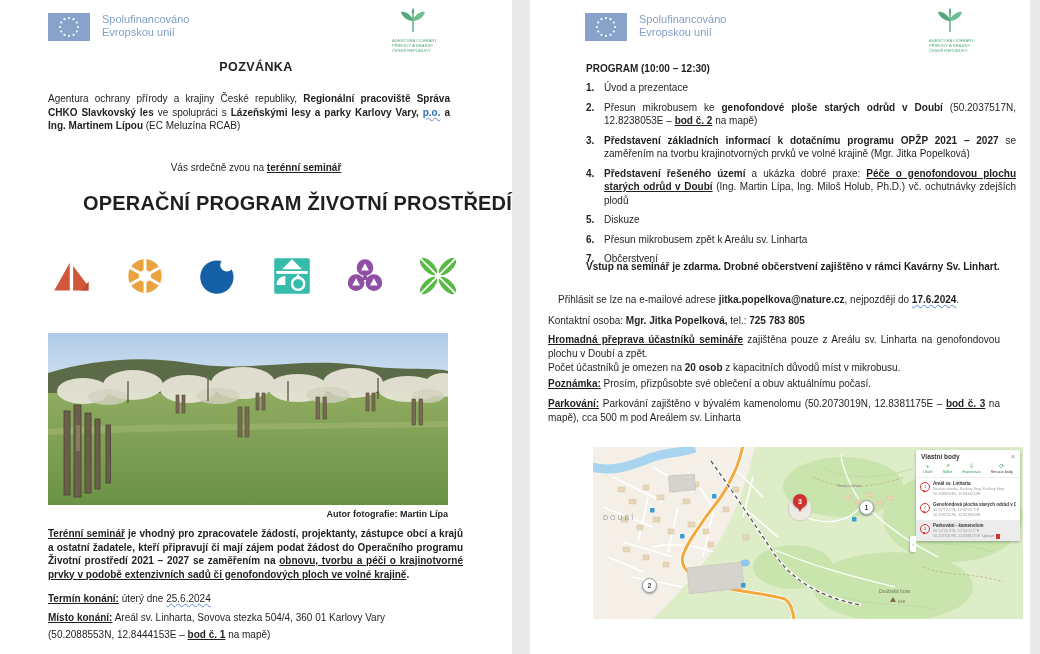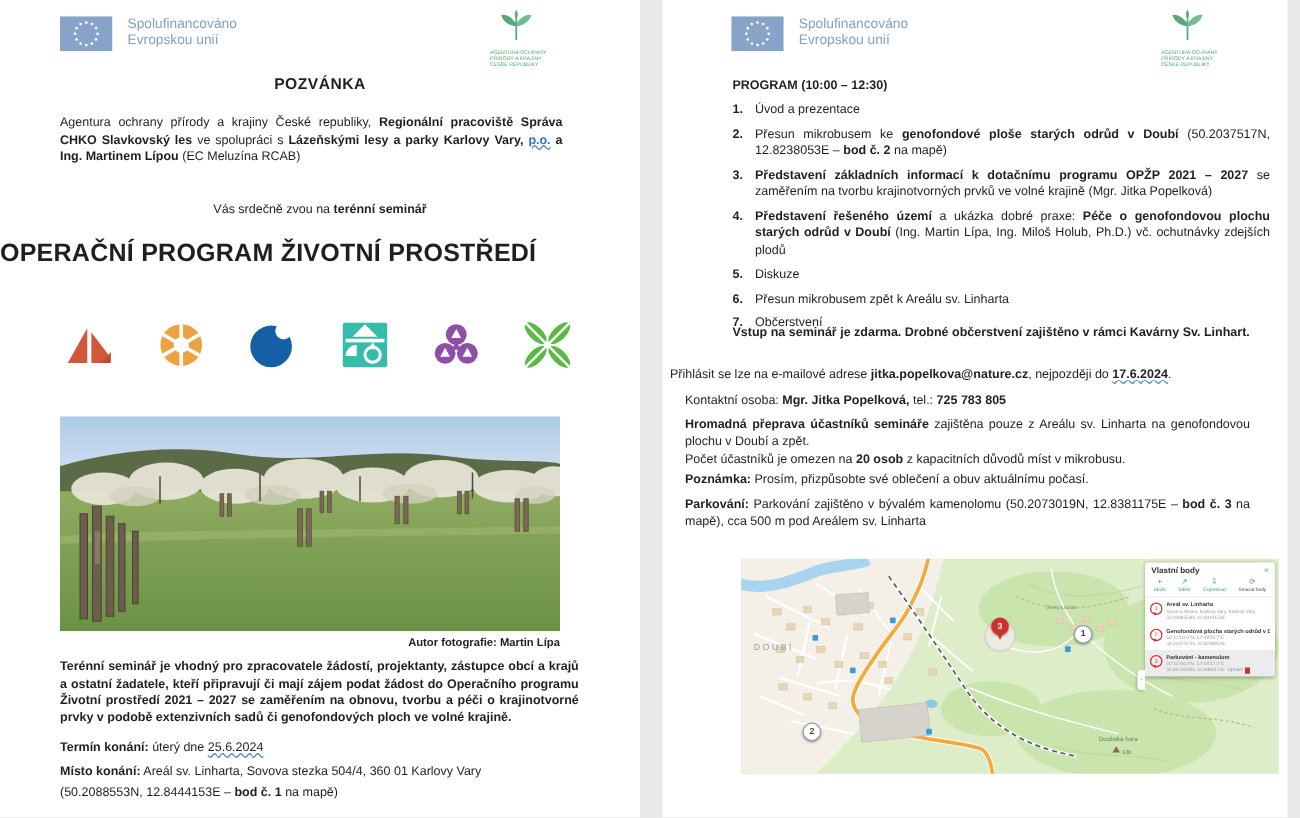--- a/index.html
+++ b/index.html
@@ -3,34 +3,34 @@
 <meta charset="utf-8">
 <style>
   html,body{margin:0;padding:0;}
   body{width:1040px;height:654px;background:#e9e9e9;font-family:"Liberation Sans",sans-serif;color:#1f1f1f;position:relative;overflow:hidden;}
   .page{position:absolute;top:0;background:#ffffff;height:654px;}
   #page-left{left:0;width:512px;}
   #page-right{left:530px;width:500px;}
   .abs{position:absolute;}
   
   .b{font-weight:bold;}
-  .u{}
+  .u{text-decoration:underline;}
   .w{text-decoration:underline;text-decoration-style:wavy;text-decoration-color:#5b8bd0;text-decoration-thickness:1px;}
   .c{color:#2e74b5;}
   p,div{margin:0;}
   .body-txt{font-size:10px;line-height:13.5px;text-align:justify;}
   .body-txt-l{font-size:10px;line-height:13.5px;}
   
   .eu-flag{width:42px;height:28px;display:block;}
   .eu-txt{font-size:11px;line-height:13px;color:#83a0c6;}
   .aopk{width:70px;text-align:center;}
   .aopk-txt{font-size:4.2px;line-height:5px;color:#57a87c;text-align:left;margin-left:14px;}
   
   .doc-title{font-size:12.5px;font-weight:bold;letter-spacing:.4px;text-align:center;width:100%;}
-  .h1{font-size:20px;line-height:26px;font-weight:bold;text-align:left;width:100%;letter-spacing:.2px;}
+  .h1{font-size:20px;line-height:26px;font-weight:bold;text-align:right;width:100%;letter-spacing:.2px;}
   .center{text-align:center;width:100%;}
   
   .icon-row{display:flex;justify-content:space-between;align-items:center;}
   .opzp-ic{width:40px;height:40px;}
   
   .num-item{display:flex;margin-bottom:6px;}
   .num-item .no{width:18px;flex:0 0 18px;font-weight:bold;font-size:10px;line-height:13.5px;}
   .num-item .tx{flex:1;font-size:10px;line-height:13.5px;text-align:justify;}
   
   .caption{font-size:9px;font-weight:bold;text-align:right;}
@@ -305,21 +305,21 @@
       <span class="tx"><span>Přesun mikrobusem zpět k Areálu sv. Linharta</span></span>
     </div>
     <div class="num-item">
       <span class="no">7.</span>
       <span class="tx"><span>Občerstvení</span></span>
     </div>
   </div>
 
   <p class="abs body-txt-l" style="left:56px;top:260px;width:430px;"><span class="b">Vstup na seminář je zdarma. Drobné občerstvení zajištěno v rámci Kavárny Sv. Linhart.</span></p>
 
-  <p class="abs body-txt-l" style="left:6px;top:293px;width:452px;"><span>Přihlásit se lze na e-mailové adrese </span><span class="b">jitka.popelkova@nature.cz</span><span>, nejpozději do </span><span class="b w">17.6.2024</span><span>.</span></p>
+  <p class="abs body-txt-l" style="left:28px;top:293px;width:452px;"><span>Přihlásit se lze na e-mailové adrese </span><span class="b">jitka.popelkova@nature.cz</span><span>, nejpozději do </span><span class="b w">17.6.2024</span><span>.</span></p>
   <p class="abs body-txt-l" style="left:18px;top:314px;width:452px;"><span>Kontaktní osoba: </span><span class="b">Mgr. Jitka Popelková,</span><span> tel.: </span><span class="b">725 783 805</span></p>
   <p class="abs body-txt" style="left:18px;top:333px;width:452px;"><span class="b u">Hromadná přeprava účastníků semináře</span><span> zajištěna pouze z Areálu sv. Linharta na genofondovou plochu v Doubí a zpět.</span></p>
   <p class="abs body-txt-l" style="left:18px;top:361px;width:452px;"><span>Počet účastníků je omezen na </span><span class="b">20 osob</span><span> z kapacitních důvodů míst v mikrobusu.</span></p>
   <p class="abs body-txt-l" style="left:18px;top:377px;width:452px;"><span class="b u">Poznámka:</span><span> Prosím, přizpůsobte své oblečení a obuv aktuálnímu počasí.</span></p>
   <p class="abs body-txt" style="left:18px;top:397px;width:452px;"><span class="b u">Parkování:</span><span> Parkování zajištěno v bývalém kamenolomu (50.2073019N, 12.8381175E – </span><span class="b u">bod č. 3</span><span> na mapě), cca 500 m pod Areálem sv. Linharta</span></p>
 
   <div class="map-widget">
     <svg class="map-svg" width="430" height="172" viewBox="0 0 430 172">
       <rect width="430" height="172" fill="#dcedc8"></rect>
       <path d="M0 0 H162 C152 40 142 70 122 100 C102 130 82 150 60 172 H0 Z" fill="#f4f0e8"></path>

